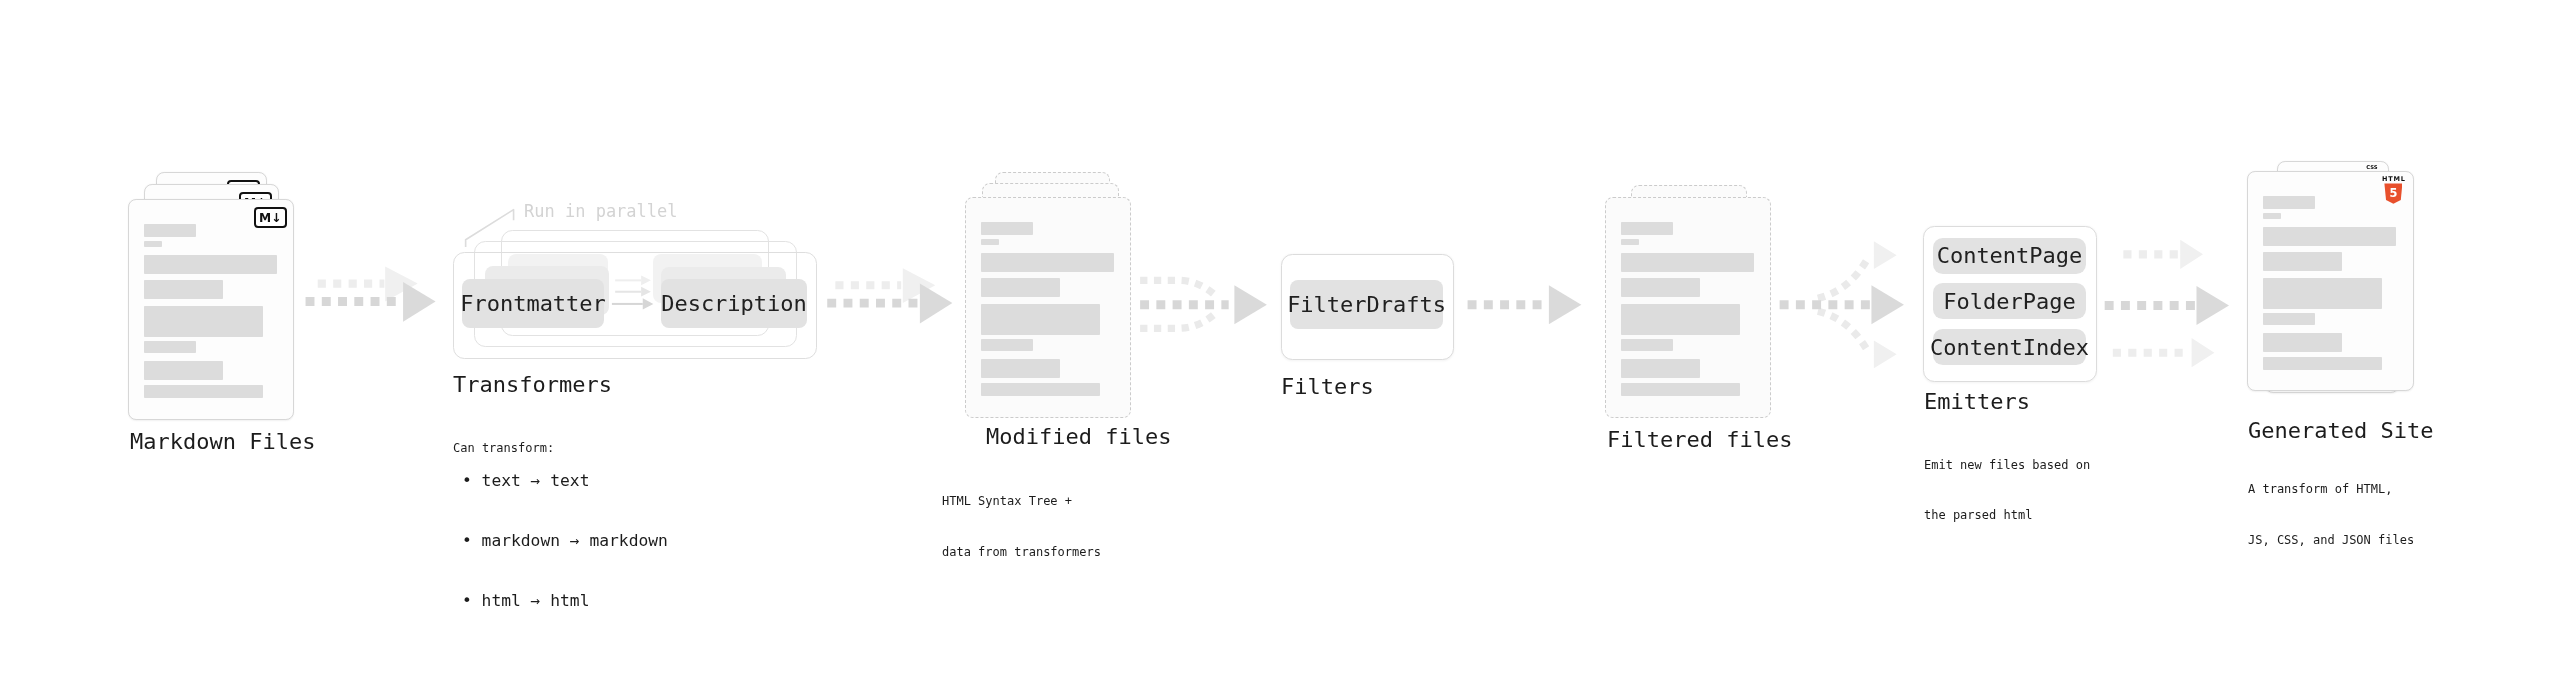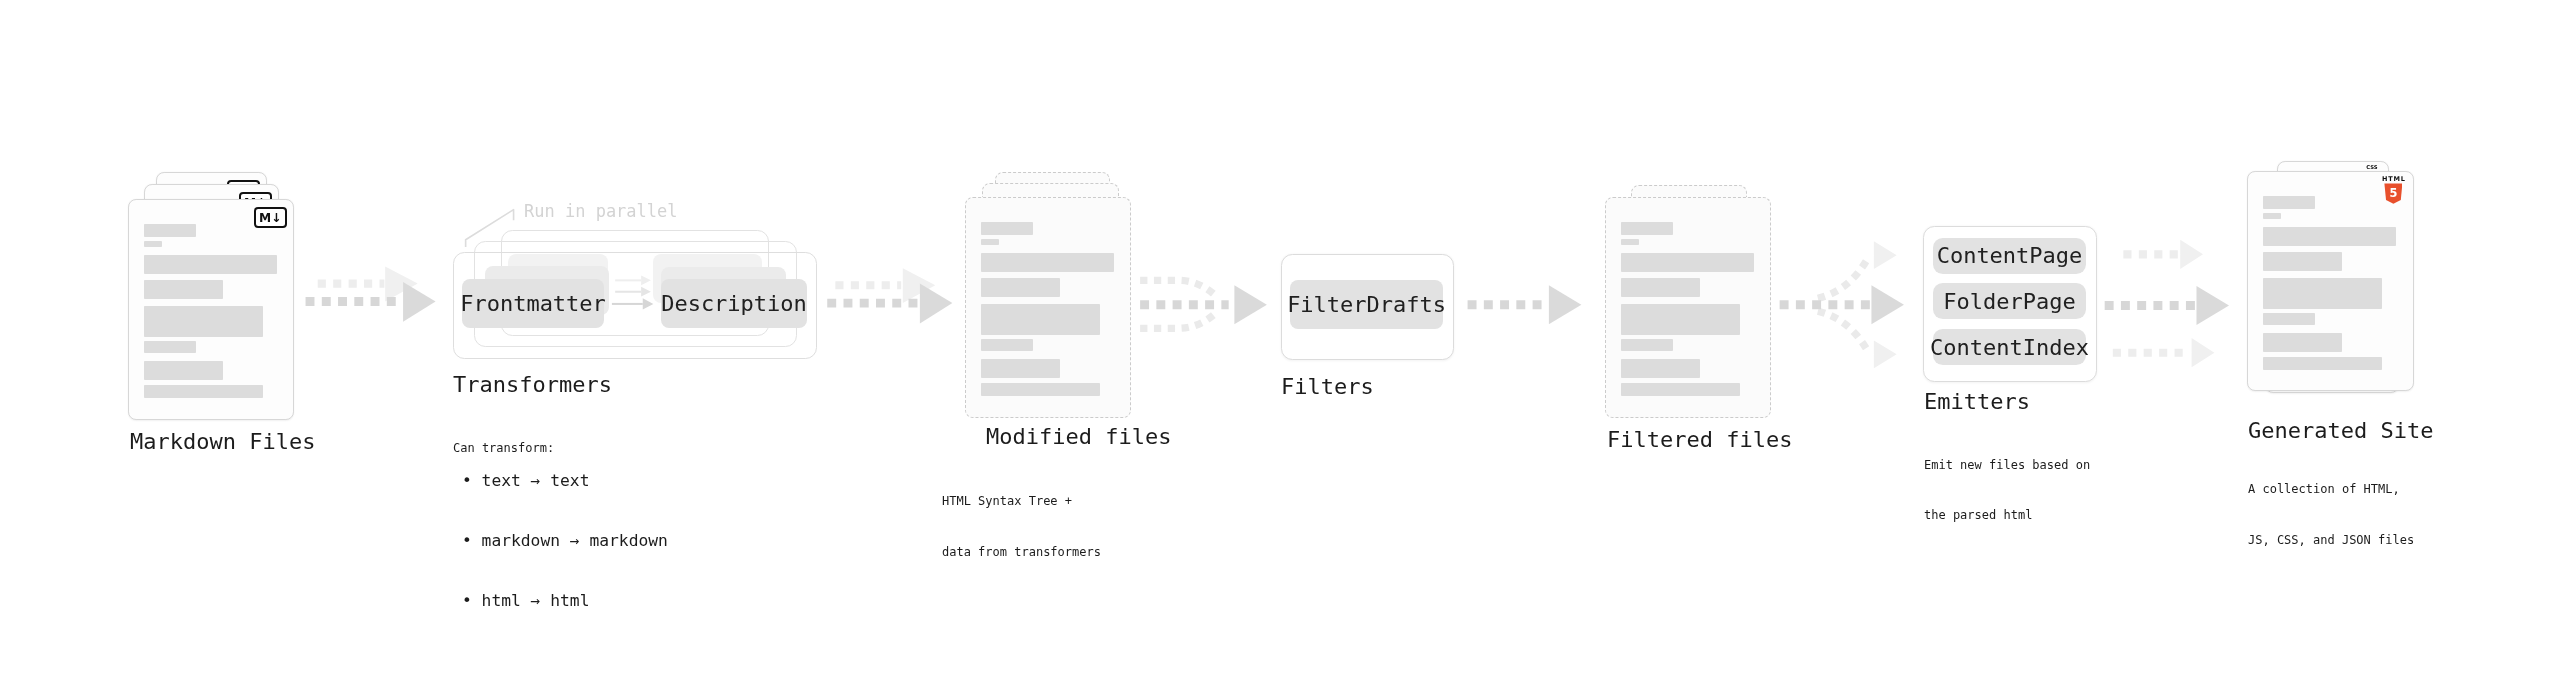--- a/index.html
+++ b/index.html
@@ -243,18 +243,18 @@
     <div class="bar b2"></div>
     <div class="bar b3"></div>
     <div class="bar b4"></div>
     <div class="bar b5"></div>
     <div class="bar b6"></div>
     <div class="bar b7"></div>
     <div class="bar b8"></div>
   </div>
   <div class="title" style="left:2248px;top:417px;">Generated Site</div>
   <div class="desc lh28" style="left:2248px;top:450px;">
-    <div>A collection of HTML,</div>
+    <div>A transform of HTML,</div>
     <div>JS, CSS, and JSON files</div>
   </div>
 
 </div>
 
 
 </body></html>

